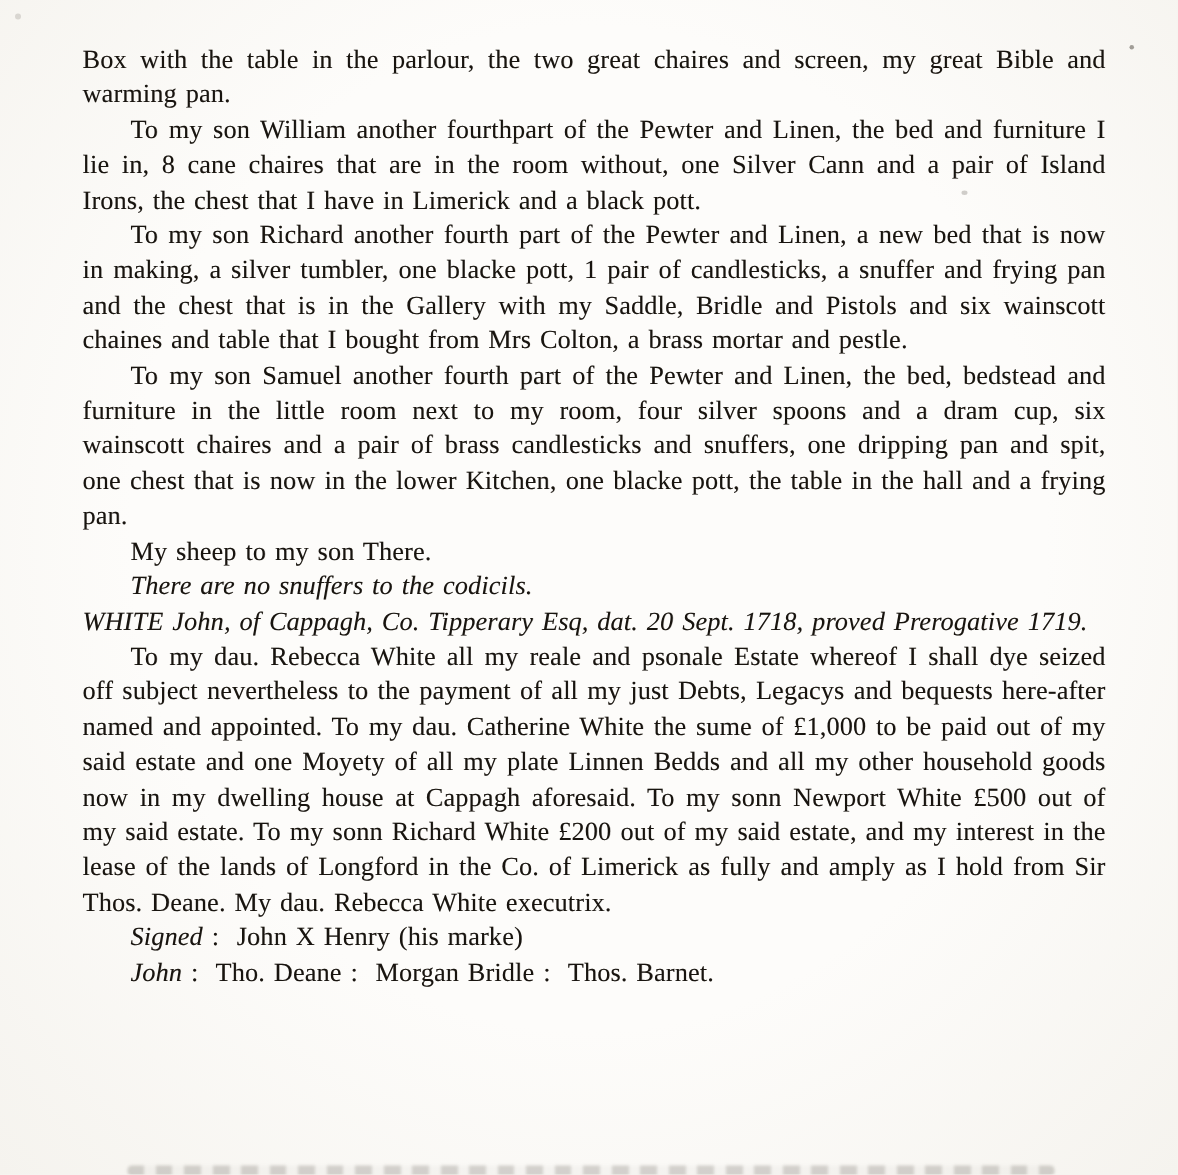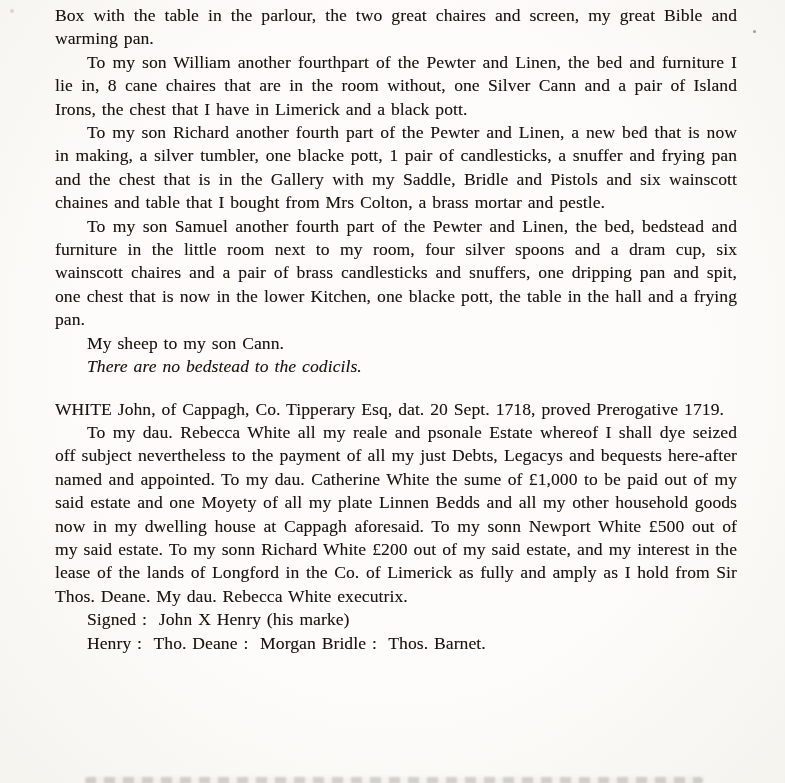--- a/index.html
+++ b/index.html
@@ -14,44 +14,45 @@
     position: relative;
     width: 785px;
     height: 783px;
     background: radial-gradient(ellipse at 50% 45%, #fdfcfa 55%, #f5f3ee 100%);
     font-family: "Liberation Serif", "DejaVu Serif", serif;
     color: #18140f;
   }
   .text-block {
     position: absolute;
     left: 55px;
-    top: 4px;
+    top: 28px;
     width: 682px;
     font-size: 17.5px;
     line-height: 23.4px;
     letter-spacing: 0.1px;
     word-spacing: 1.4px;
     text-align: justify;
     text-shadow: 0.2px 0.2px 0 rgba(25, 20, 12, 0.35);
   }
   .para {
     margin: 0;
     text-indent: 32px;
   }
   .noindent { text-indent: 0; }
   .italic { font-style: italic; }
   .entry-heading {
-    margin-top: 19px;
+    margin-top: 0;
     text-indent: 0;
+    font-style: italic;
   }
   .sig-line {
     text-align: left;
     white-space: pre-wrap;
   }
-  .sig-label { }
+  .sig-label { font-style: italic; }
   .ghost-line {
     position: absolute;
     left: 85px;
     bottom: -1px;
     width: 618px;
     height: 7px;
     background: repeating-linear-gradient(90deg,
       rgba(70, 64, 56, 0.22) 0 11px,
       rgba(70, 64, 56, 0.03) 11px 19px);
     filter: blur(1.1px);
@@ -73,32 +74,32 @@
   <div class="text-block">
 
     <p class="para noindent">Box with the table in the parlour, the two great chaires and screen, my great Bible and warming pan.</p>
 
     <p class="para">To my son William another fourthpart of the Pewter and Linen, the bed and furniture I lie in, 8 cane chaires that are in the room without, one Silver Cann and a pair of Island Irons, the chest that I have in Limerick and a black pott.</p>
 
     <p class="para">To my son Richard another fourth part of the Pewter and Linen, a new bed that is now in making, a silver tumbler, one blacke pott, 1 pair of candlesticks, a snuffer and frying pan and the chest that is in the Gallery with my Saddle, Bridle and Pistols and six wainscott chaines and table that I bought from Mrs Colton, a brass mortar and pestle.</p>
 
     <p class="para">To my son Samuel another fourth part of the Pewter and Linen, the bed, bedstead and furniture in the little room next to my room, four silver spoons and a dram cup, six wainscott chaires and a pair of brass candlesticks and snuffers, one dripping pan and spit, one chest that is now in the lower Kitchen, one blacke pott, the table in the hall and a frying pan.</p>
 
-    <p class="para">My sheep to my son Cann.</p>
+    <p class="para">My sheep to my son There.</p>
 
 
-    <p class="para italic">There are no bedstead to the codicils.</p>
+    <p class="para italic">There are no snuffers to the codicils.</p>
 
     <p class="para entry-heading">WHITE John, of Cappagh, Co. Tipperary Esq, dat. 20 Sept. 1718, proved Prerogative 1719.</p>
 
     <p class="para">To my dau. Rebecca White all my reale and psonale Estate whereof I shall dye seized off subject nevertheless to the payment of all my just Debts, Legacys and bequests here-after named and appointed. To my dau. Catherine White the sume of £1,000 to be paid out of my said estate and one Moyety of all my plate Linnen Bedds and all my other household goods now in my dwelling house at Cappagh aforesaid. To my sonn Newport White £500 out of my said estate. To my sonn Richard White £200 out of my said estate, and my interest in the lease of the lands of Longford in the Co. of Limerick as fully and amply as I hold from Sir Thos. Deane. My dau. Rebecca White executrix.</p>
 
     <p class="para sig-line"><span class="sig-label">Signed</span><span> :  John X Henry (his marke)</span></p>
 
-    <p class="para sig-line"><span class="sig-label">Henry</span><span> :  Tho. Deane :  Morgan Bridle :  Thos. Barnet.</span></p>
+    <p class="para sig-line"><span class="sig-label">John</span><span> :  Tho. Deane :  Morgan Bridle :  Thos. Barnet.</span></p>
 
   </div>
 
   <div class="ghost-line"></div>
   <div class="speck speck-1"></div>
   <div class="speck speck-2"></div>
   <div class="speck speck-3"></div>
 </div>
 
 </body></html>

